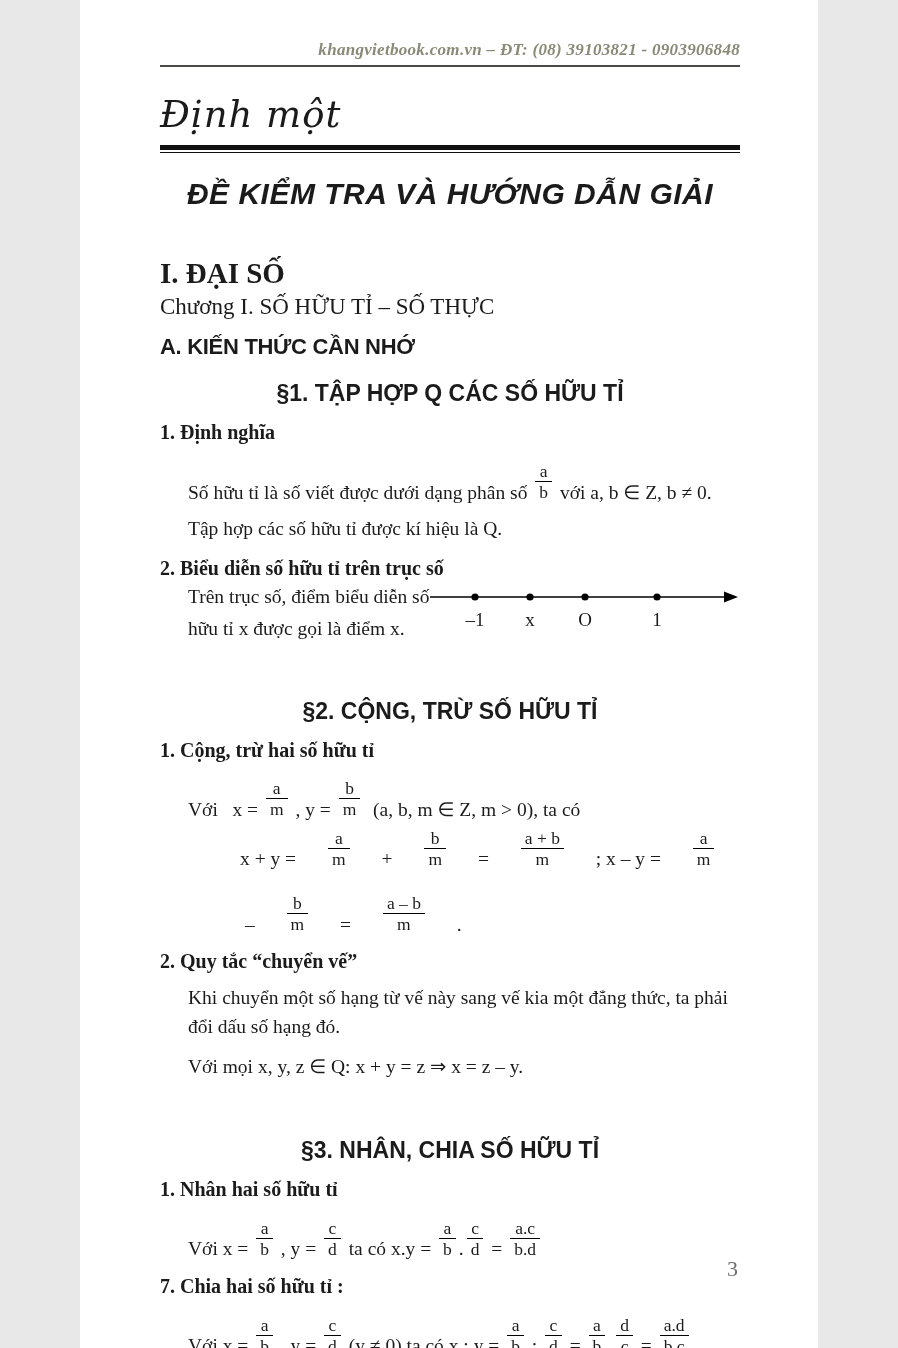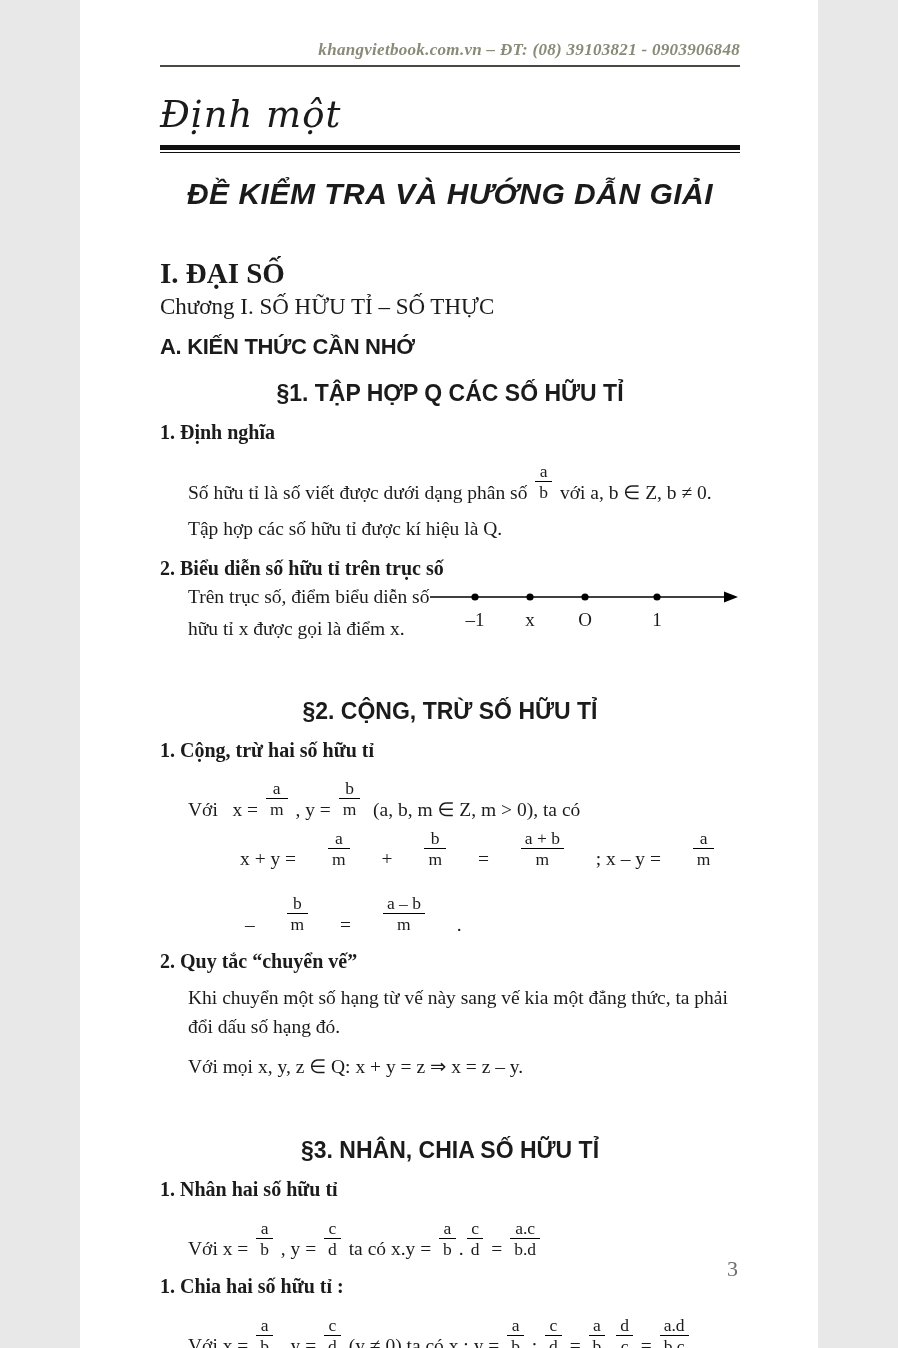--- a/index.html
+++ b/index.html
@@ -134,17 +134,17 @@
   <div class="item-title">1. Cộng, trừ hai số hữu tỉ</div>
   <div class="formula tall indent"><span class="ftx">Với   x = </span><span class="frac"><span class="num">a</span><span class="den">m</span></span><span class="ftx"> , y = </span><span class="frac"><span class="num">b</span><span class="den">m</span></span><span class="ftx">  (a, b, m ∈ Z, m &gt; 0), ta có</span></div>
   <div class="formula tall indent2"><span class="ftx">x + y = </span><span class="frac"><span class="num">a</span><span class="den">m</span></span><span class="ftx"> + </span><span class="frac"><span class="num">b</span><span class="den">m</span></span><span class="ftx"> = </span><span class="frac"><span class="num">a + b</span><span class="den">m</span></span><span class="ftx"> ; x – y = </span><span class="frac"><span class="num">a</span><span class="den">m</span></span><span class="ftx"> – </span><span class="frac"><span class="num">b</span><span class="den">m</span></span><span class="ftx"> = </span><span class="frac"><span class="num">a – b</span><span class="den">m</span></span><span class="ftx"> .</span></div>
   <div class="item-title">2. Quy tắc “chuyển vế”</div>
   <div class="body indent para">Khi chuyển một số hạng từ vế này sang vế kia một đẳng thức, ta phải đổi dấu số hạng đó.</div>
   <div class="body indent para">Với mọi x, y, z ∈ Q: x + y = z ⇒ x = z – y.</div>
 
   <div class="lesson-title lt3">§3. NHÂN, CHIA SỐ HỮU TỈ</div>
   <div class="item-title">1. Nhân hai số hữu tỉ</div>
   <div class="formula tall indent"><span class="ftx">Với x = </span><span class="frac"><span class="num">a</span><span class="den">b</span></span><span class="ftx"> , y = </span><span class="frac"><span class="num">c</span><span class="den">d</span></span><span class="ftx"> ta có x.y = </span><span class="frac"><span class="num">a</span><span class="den">b</span></span><span class="ftx">.</span><span class="frac"><span class="num">c</span><span class="den">d</span></span><span class="ftx"> = </span><span class="frac"><span class="num">a.c</span><span class="den">b.d</span></span></div>
-  <div class="item-title">1. Chia hai số hữu tỉ :</div>
+  <div class="item-title">7. Chia hai số hữu tỉ :</div>
   <div class="formula tall indent"><span class="ftx">Với x = </span><span class="frac"><span class="num">a</span><span class="den">b</span></span><span class="ftx"> , y = </span><span class="frac"><span class="num">c</span><span class="den">d</span></span><span class="ftx"> (y ≠ 0) ta có x : y = </span><span class="frac"><span class="num">a</span><span class="den">b</span></span><span class="ftx"> : </span><span class="frac"><span class="num">c</span><span class="den">d</span></span><span class="ftx"> = </span><span class="frac"><span class="num">a</span><span class="den">b</span></span><span class="ftx">.</span><span class="frac"><span class="num">d</span><span class="den">c</span></span><span class="ftx"> = </span><span class="frac"><span class="num">a.d</span><span class="den">b.c</span></span><span class="ftx"> .</span></div>
 
   <div class="page-number">3</div>
 </div>
 
 </body></html>

